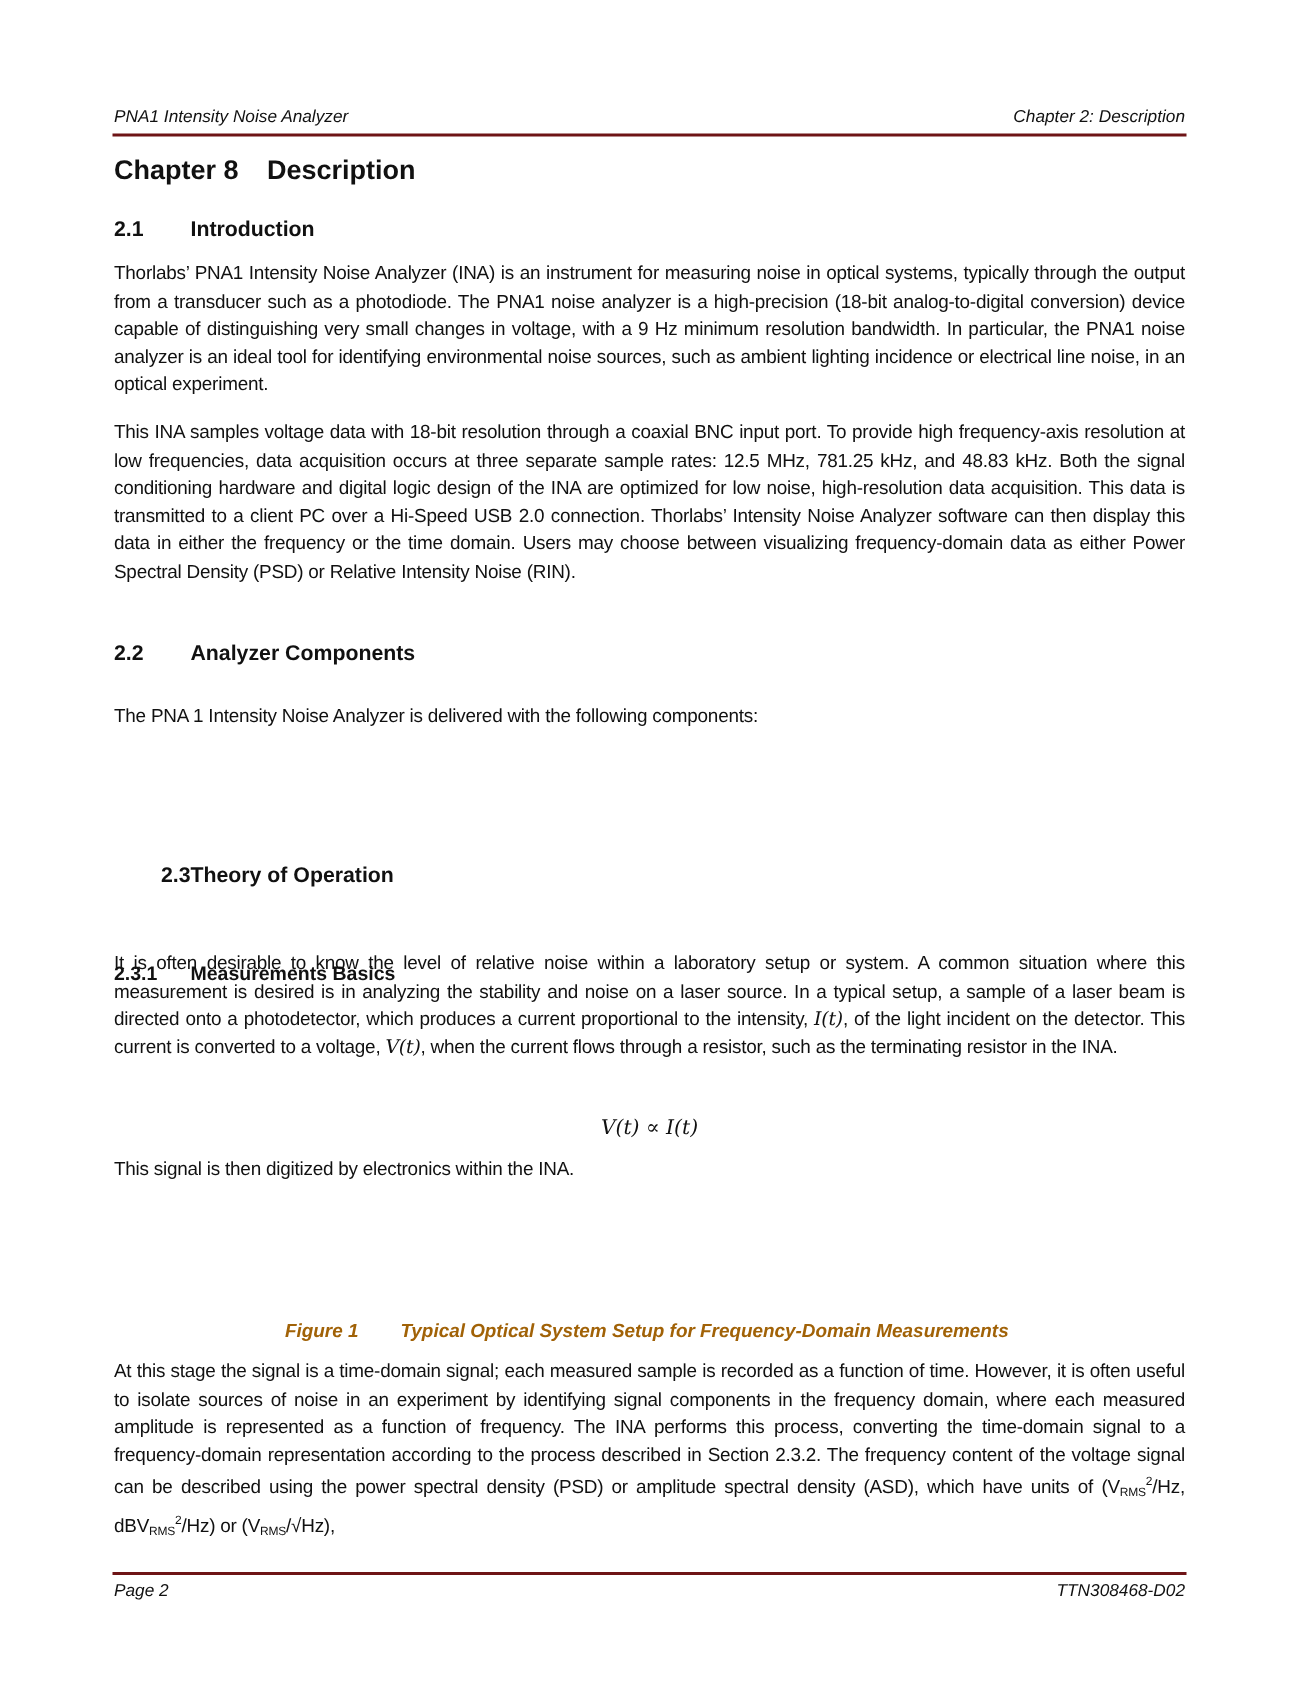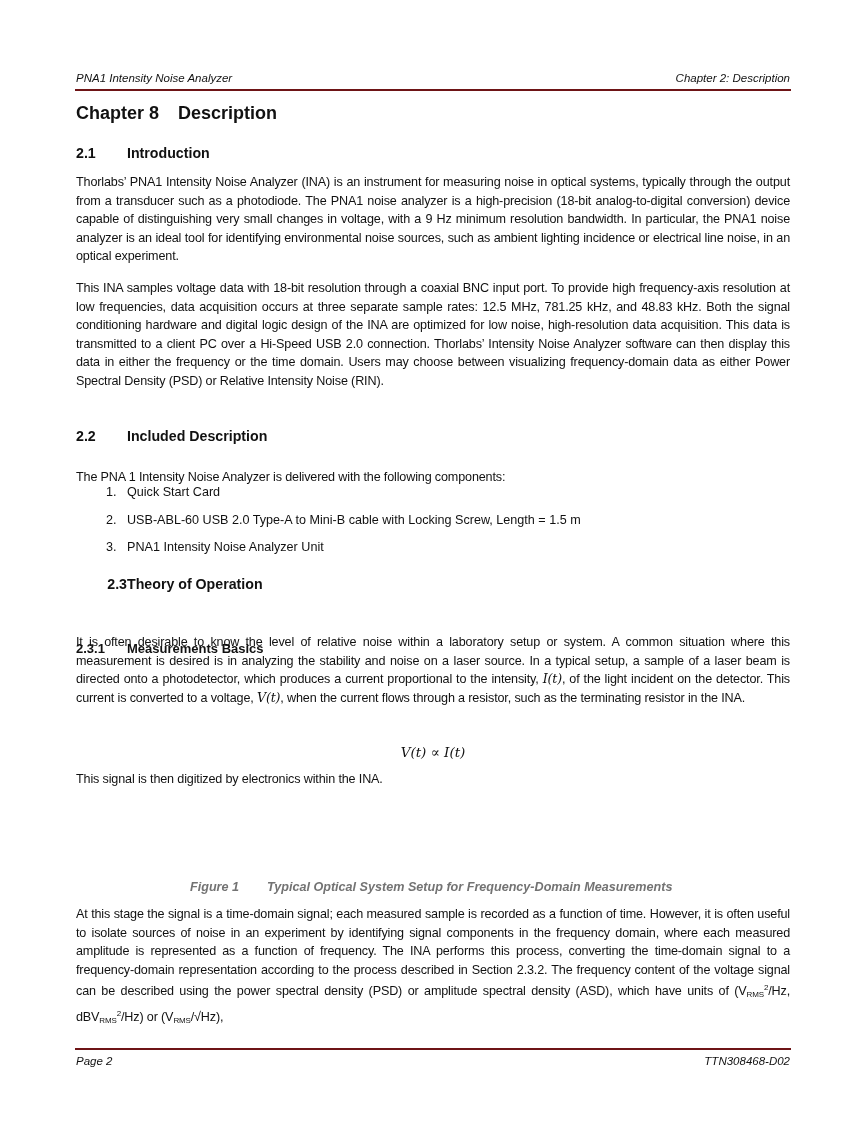--- a/index.html
+++ b/index.html
@@ -21,21 +21,21 @@
   .list .n { display: inline-block; width: 21px; }
   .equation { position: absolute; left: 0; width: 866px; text-align: center; top: 744px;
               font-family: "DejaVu Serif", serif; font-style: italic; font-size: 13.5px; color: #111; }
   .fig { position: absolute; left: 0; top: 800px; width: 866px; height: 70px; }
   .box { position: absolute; top: 6px; height: 54px; width: 99px; border-radius: 7px;
          color: #fff; font-size: 11.5px; display: flex; align-items: center; justify-content: center;
          text-align: center; line-height: 13px; transform: scaleX(0.9); transform-origin: center; }
   .arrow { position: absolute; top: 32px; height: 2px; background: #111; }
   .arrow::after { content: ""; position: absolute; right: -1px; top: -4px; border-left: 9px solid #111;
                   border-top: 5px solid transparent; border-bottom: 5px solid transparent; }
-  .caption { position: absolute; left: 190px; top: 880px; font-size: 12.6px; font-weight: bold; font-style: italic; color: #737373; }
+  .caption { position: absolute; left: 190px; top: 880px; font-size: 12.6px; font-weight: bold; font-style: italic; color: #a16207; }
   .caption .num { display: inline-block; width: 77px; }
   sub, sup { font-size: 8px; }
   sub { vertical-align: -2px; }
   sup { vertical-align: 5px; }
 </style>
 </head>
 <body>
 
 <div class="page">
 
@@ -47,28 +47,23 @@
     <span class="num">Chapter 8</span><span>Description</span>
   </div>
 
   <div class="h2" style="top:145px;">
     <span class="num">2.1</span><span>Introduction</span>
   </div>
   <div class="para" style="top:173px;">Thorlabs’ PNA1 Intensity Noise Analyzer (INA) is an instrument for measuring noise in optical systems, typically through the output from a transducer such as a photodiode. The PNA1 noise analyzer is a high-precision (18-bit analog-to-digital conversion) device capable of distinguishing very small changes in voltage, with a 9 Hz minimum resolution bandwidth. In particular, the PNA1 noise analyzer is an ideal tool for identifying environmental noise sources, such as ambient lighting incidence or electrical line noise, in an optical experiment.</div>
   <div class="para" style="top:279px;">This INA samples voltage data with 18-bit resolution through a coaxial BNC input port. To provide high frequency-axis resolution at low frequencies, data acquisition occurs at three separate sample rates: 12.5 MHz, 781.25 kHz, and 48.83 kHz. Both the signal conditioning hardware and digital logic design of the INA are optimized for low noise, high-resolution data acquisition. This data is transmitted to a client PC over a Hi-Speed USB 2.0 connection. Thorlabs’ Intensity Noise Analyzer software can then display this data in either the frequency or the time domain. Users may choose between visualizing frequency-domain data as either Power Spectral Density (PSD) or Relative Intensity Noise (RIN).</div>
 
   <div class="h2" style="top:428px;">
-    <span class="num">2.2</span><span>Included Description</span>
+    <span class="num">2.2</span><span>Analyzer Components</span>
   </div>
   <div class="para" style="top:468px;">The PNA 1 Intensity Noise Analyzer is delivered with the following components:</div>
-  <ul class="list" style="top:485px;">
-    <li><span class="n">1.</span><span>Quick Start Card</span></li>
-    <li><span class="n">2.</span><span>USB-ABL-60 USB 2.0 Type-A to Mini-B cable with Locking Screw, Length = 1.5 m</span></li>
-    <li><span class="n">3.</span><span>PNA1 Intensity Noise Analyzer Unit</span></li>
-  </ul>
 
   <div class="h2" style="top:576px;text-align:right;">
     <span class="num">2.3</span><span>Theory of Operation</span>
   </div>
 
   <div class="h3" style="top:614px;">
     <span class="num">2.3.1</span><span>Measurements Basics</span>
   </div>
   <div class="para" style="top:633px;"><span>It is often desirable to know the level of relative noise within a laboratory setup or system. A common situation where this measurement is desired is in analyzing the stability and noise on a laser source. In a typical setup, a sample of a laser beam is directed onto a photodetector, which produces a current proportional to the intensity, </span><i style="font-family:'DejaVu Serif',serif;">I(t)</i><span>, of the light incident on the detector. This current is converted to a voltage, </span><i style="font-family:'DejaVu Serif',serif;">V(t)</i><span>, when the current flows through a resistor, such as the terminating resistor in the INA.</span></div>
 

